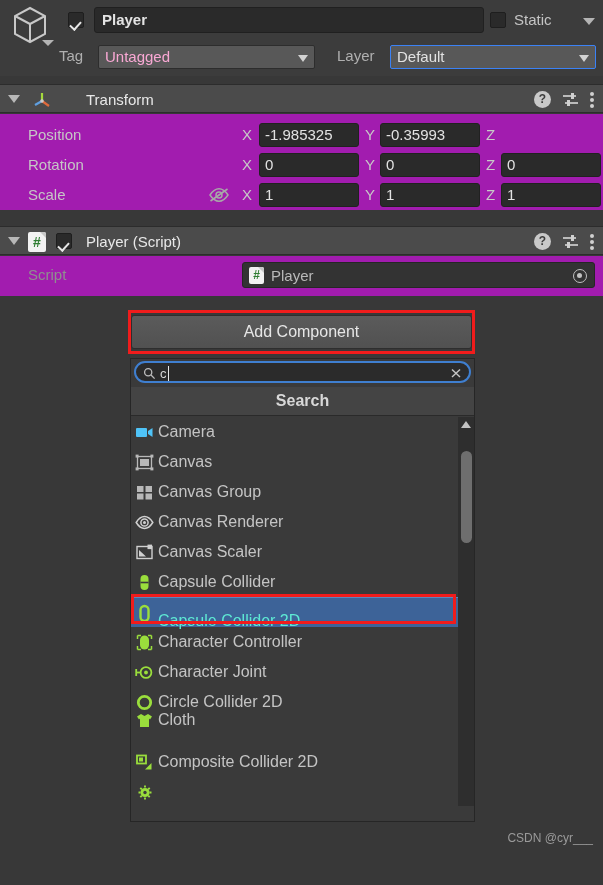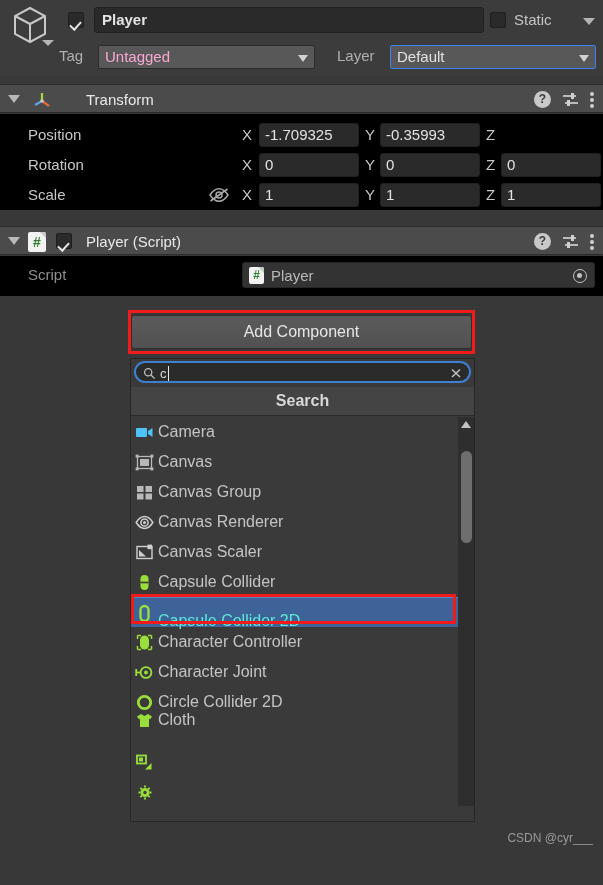--- a/index.html
+++ b/index.html
@@ -56,21 +56,21 @@
   .comp-title { position: absolute; font-size: 15px; font-weight: normal; color: #e8e8e8; top: 6px; }
   .hdr-icons { position: absolute; right: 8px; top: 6px; display: flex; gap: 11px; align-items: center; }
   .ico-help { width: 17px; height: 17px; border-radius: 50%; background: #c9c9c9; color: #3c3c3c;
     font-size: 12px; font-weight: bold; text-align: center; line-height: 17px; }
   .ico-preset { width: 17px; height: 17px; position: relative; }
   .ico-kebab { width: 5px; height: 17px; position: relative; }
   .ico-kebab i { position: absolute; left: 0; width: 4px; height: 4px; border-radius: 50%; background: #d0d0d0; }
   .ico-kebab i:nth-child(1) { top: 1px; } .ico-kebab i:nth-child(2) { top: 7px; } .ico-kebab i:nth-child(3) { top: 13px; }
 
   
-  .tbody { position: absolute; left: 0; width: 603px; background: #000000; }
+  .tbody { position: absolute; left: 0; width: 603px; background: #a21caf; }
   .trow { position: absolute; left: 0; width: 603px; height: 30px; }
   .trow-label { position: absolute; left: 28px; top: 6px; font-size: 15px; color: #c6c6c6; }
   .axis { position: absolute; top: 6px; font-size: 15px; color: #c8c8c8; }
   .numf { position: absolute; top: 3px; height: 24px; background: #2a2a2a;
     border: 1px solid #212121; border-radius: 3px; color: #e2e2e2; font-size: 15px;
     padding: 0 5px; line-height: 22px; white-space: nowrap; overflow: hidden; }
   .eyeoff { position: absolute; left: 208px; top: 7px; width: 22px; height: 16px; }
 
   
   .script-icon { width: 18px; height: 20px; background: #f2f2f2; border-radius: 2px;
@@ -197,21 +197,21 @@
           <i></i>
         </div>
     </div>
   </div>
 
   <div class="tbody" style="top:114px;height:96px;">
 
     <div class="trow" style="top:6px;">
       <div class="trow-label">Position</div>
       <div class="axis" style="left:242px;">X</div>
-      <div class="numf" style="left:259px;width:100px;">-1.709325</div>
+      <div class="numf" style="left:259px;width:100px;">-1.985325</div>
       <div class="axis" style="left:365px;">Y</div>
       <div class="numf" style="left:380px;width:100px;">-0.35993</div>
       <div class="axis" style="left:486px;">Z</div>
     </div>
 
     <div class="trow" style="top:36px;">
       <div class="trow-label">Rotation</div>
       <div class="axis" style="left:242px;">X</div>
       <div class="numf" style="left:259px;width:100px;">0</div>
       <div class="axis" style="left:365px;">Y</div>
@@ -375,20 +375,21 @@
             <path d="M6 3 L9.5 5 L13 3 L17 5.5 L15 8.5 L14 7.5 L14 16 L5 16 L5 7.5 L4 8.5 L2 5.5 Z" fill="#9ade3c"></path>
           </svg></span>
         <span class="lbl">Cloth</span>
       </div>
       <div class="li" style="top: 330px;">
         <span class="lic"><svg viewBox="0 0 19 19">
             <rect x="2" y="2.5" width="9" height="8" fill="none" stroke="#9ade3c" stroke-width="1.8"></rect>
             <rect x="4" y="4.5" width="4" height="4" fill="#9ade3c"></rect>
             <path d="M10 16.5 L16.5 16.5 L16.5 10 Z" fill="#9ade3c"></path>
           </svg></span>
+        <span class="lbl">Composite Collider 2D</span>
       </div>
       <div class="li" style="top: 360px;">
         <span class="lic"><svg viewBox="0 0 19 19">
             <circle cx="10" cy="9.5" r="4.6" fill="#9ade3c"></circle>
             <circle cx="10" cy="9.5" r="1.7" fill="#3a3a3a"></circle>
             <path d="M10 2.4 L10 4.6 M10 14.4 L10 16.6 M3.5 9.5 L5.4 9.5 M14.6 9.5 L16.5 9.5 M5.3 4.8 L6.8 6.3 M13.2 12.7 L14.7 14.2 M5.3 14.2 L6.8 12.7 M13.2 6.3 L14.7 4.8" stroke="#9ade3c" stroke-width="1.9"></path>
           </svg></span>
       </div>
       <div class="li" style="top: 390px;">
         <span class="lic"><svg viewBox="0 0 19 19">

